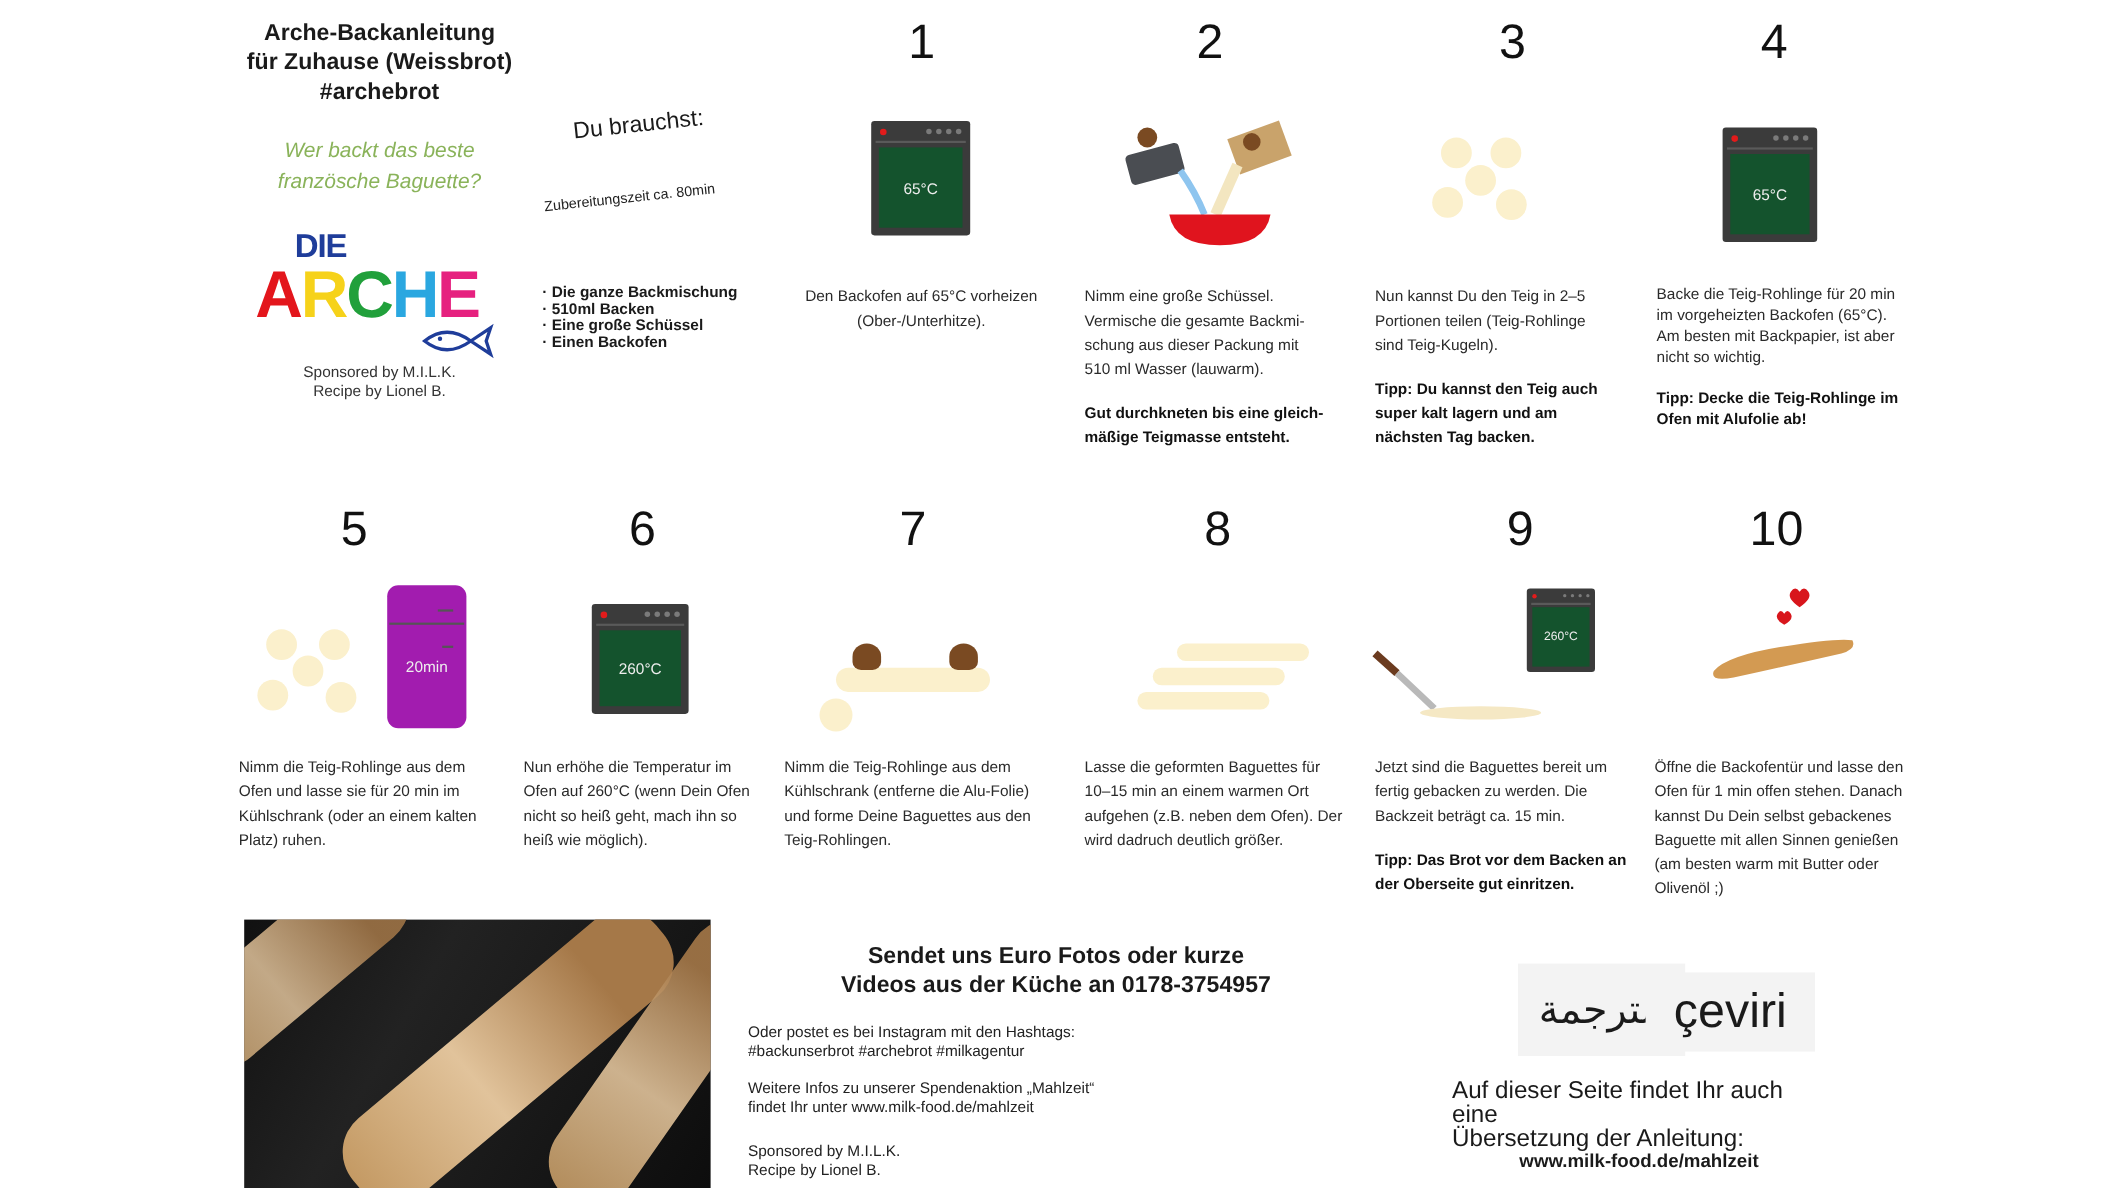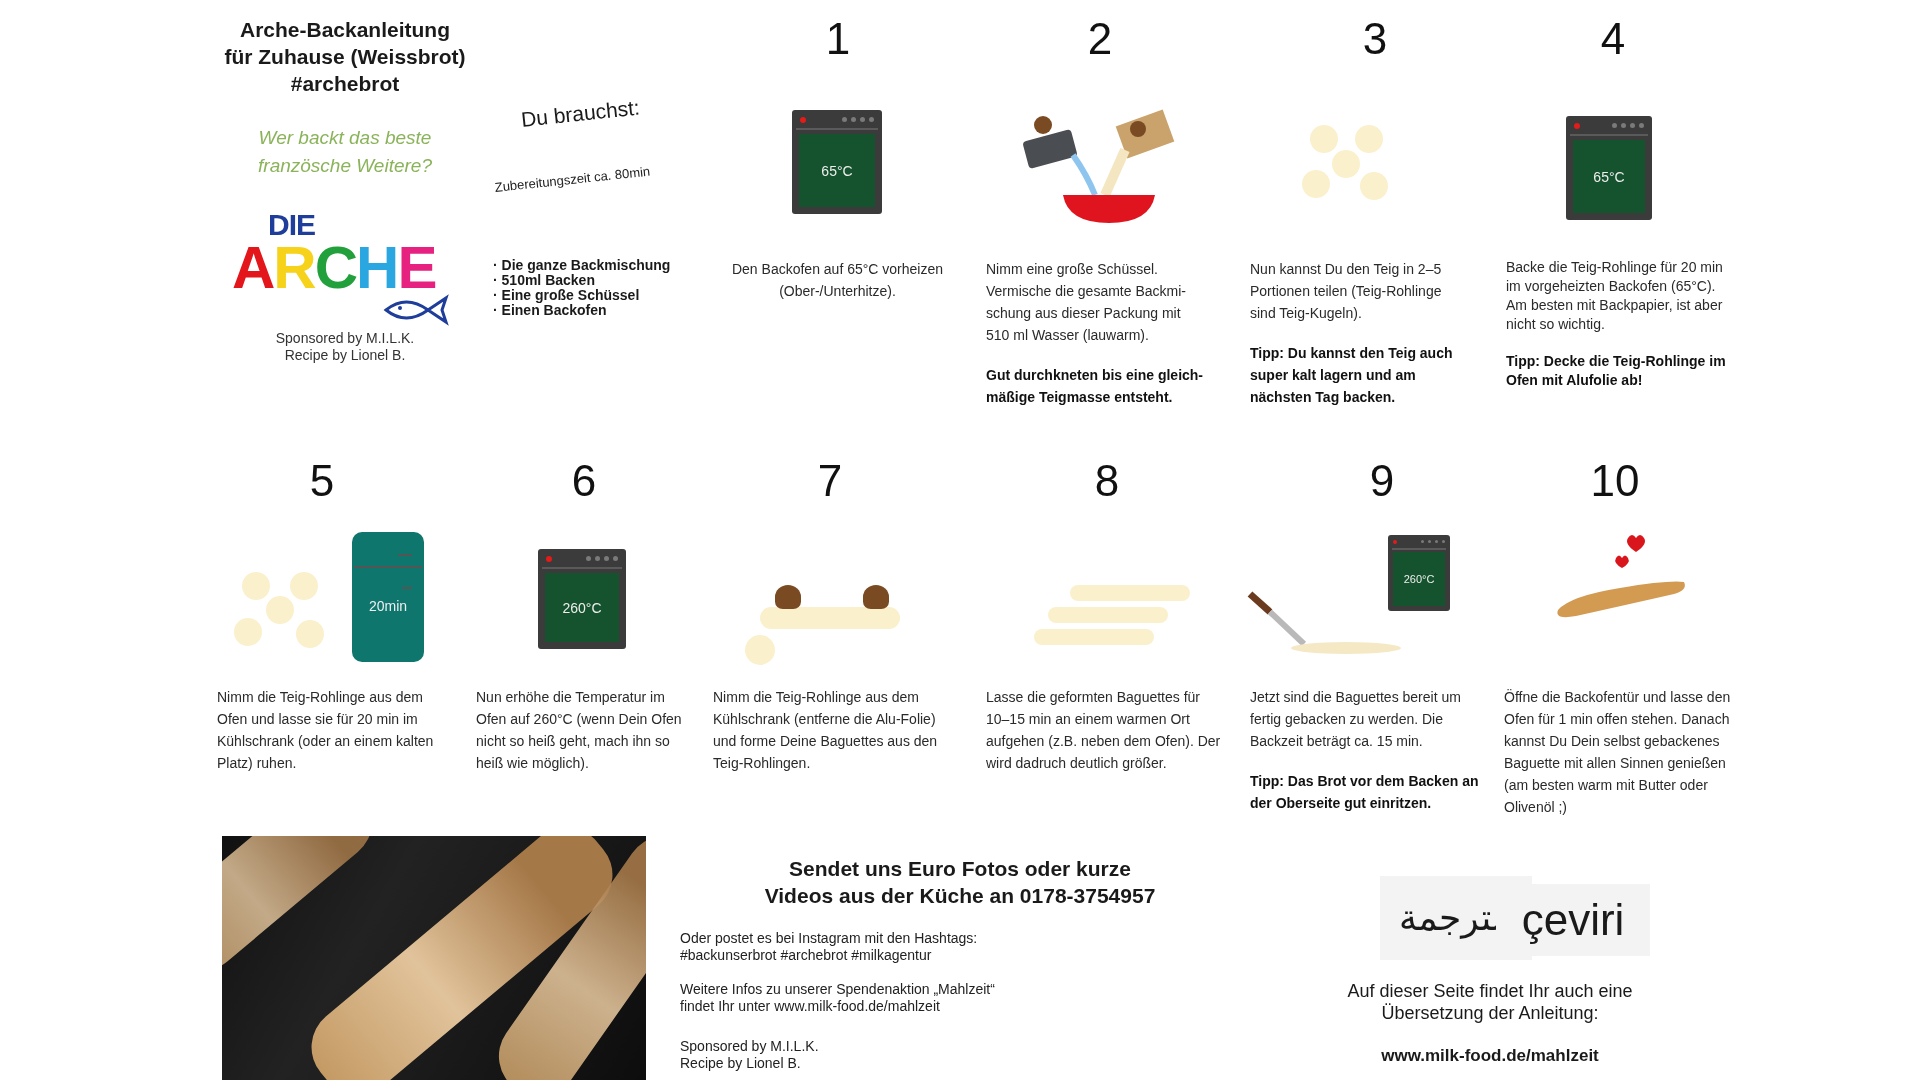--- a/index.html
+++ b/index.html
@@ -28,34 +28,34 @@
   .oven .knobs { position:absolute; right:8px; top:7px; display:flex; gap:4px; }
   .oven .knobs span { width:5px; height:5px; border-radius:50%; background:#7a7a7a; display:block; }
   .oven .window { position:absolute; left:7px; right:7px; top:24px; bottom:7px; background:#14532d; color:#eee;
                   display:flex; align-items:center; justify-content:center; font-size:14px; }
   .dough { position:absolute; border-radius:50%; background:#fbf0cc; }
   .photo { left:222px; top:836px; width:424px; height:244px; background:linear-gradient(120deg,#111 0%,#222 35%,#1a1a1a 60%,#0d0d0d 100%); overflow:hidden; }
   .bread { position:absolute; border-radius:40px; background:linear-gradient(90deg,#c49a64,#e1c39b 40%,#a57848 80%); }
   .contact-head { left:680px; top:855px; width:560px; text-align:center; font-weight:bold; font-size:21px; line-height:27px; }
   .contact-sub { left:680px; width:560px; font-size:14px; line-height:17px; color:#222; }
   .trans-box { background:#f3f3f3; display:flex; align-items:center; justify-content:center; }
-  .trans-text { left:1320px; top:980px; width:340px; text-align:center; font-size:18px; line-height:22px; }
+  .trans-text { left:1320px; top:980px; width:340px; text-align:left; font-size:22px; line-height:22px; }
   .trans-url { left:1320px; top:1046px; width:340px; text-align:center; font-size:17px; font-weight:bold; }
 </style>
 </head>
 <body>
 
 <div class="abs title">
   <div>Arche-Backanleitung</div>
   <div>für Zuhause (Weissbrot)</div>
   <div>#archebrot</div>
 </div>
 <div class="abs tagline">
   <div>Wer backt das beste</div>
-  <div>französche Weitere?</div>
+  <div>französche Baguette?</div>
 </div>
 <div class="abs logo">
   <div class="die">DIE</div>
   <div class="arche">
     <span style="color:#e3161c">A</span><span style="color:#f6d21a">R</span><span style="color:#21a03b">C</span><span style="color:#2aa7e0">H</span><span style="color:#e6217f">E</span>
   </div>
   <svg class="fish" width="70" height="32" viewBox="0 0 70 32">
     <path d="M4 16 Q24 0 46 16 Q24 32 4 16 Z M46 16 L64 4 L60 16 L64 28 Z" fill="none" stroke="#1f3d9a" stroke-width="3"></path>
     <circle cx="18" cy="14" r="2" fill="#1f3d9a"></circle>
   </svg>
@@ -134,21 +134,21 @@
 </div>
 
 <div class="abs stepnum" style="left:262px;top:456px">5</div>
 <div class="abs" style="left:230px;top:570px;width:100px;height:80px">
   <div class="dough" style="left:12px;top:2px;width:28px;height:28px"></div>
   <div class="dough" style="left:60px;top:2px;width:28px;height:28px"></div>
   <div class="dough" style="left:36px;top:26px;width:28px;height:28px"></div>
   <div class="dough" style="left:4px;top:48px;width:28px;height:28px"></div>
   <div class="dough" style="left:66px;top:50px;width:28px;height:28px"></div>
 </div>
-<div class="abs" style="left:352px;top:532px;width:72px;height:130px;background:#0f766e;border-radius:10px">
+<div class="abs" style="left:352px;top:532px;width:72px;height:130px;background:#a21caf;border-radius:10px">
   <div style="position:absolute;left:2px;right:2px;top:34px;height:2px;background:#555"></div>
   <div style="position:absolute;right:12px;top:22px;width:14px;height:2px;background:#555"></div>
   <div style="position:absolute;right:12px;top:55px;width:10px;height:2px;background:#555"></div>
   <div style="position:absolute;left:0;right:0;top:66px;text-align:center;color:#eee;font-size:14px">20min</div>
 </div>
 <div class="abs steptext" style="left:217px;top:686px;width:230px">Nimm die Teig-Rohlinge aus dem Ofen und lasse sie für 20 min im Kühlschrank (oder an einem kalten Platz) ruhen.</div>
 
 <div class="abs stepnum" style="left:524px;top:456px">6</div>
 <div class="abs oven" style="left:538px;top:549px;width:88px;height:100px">
   <div class="led"></div>

